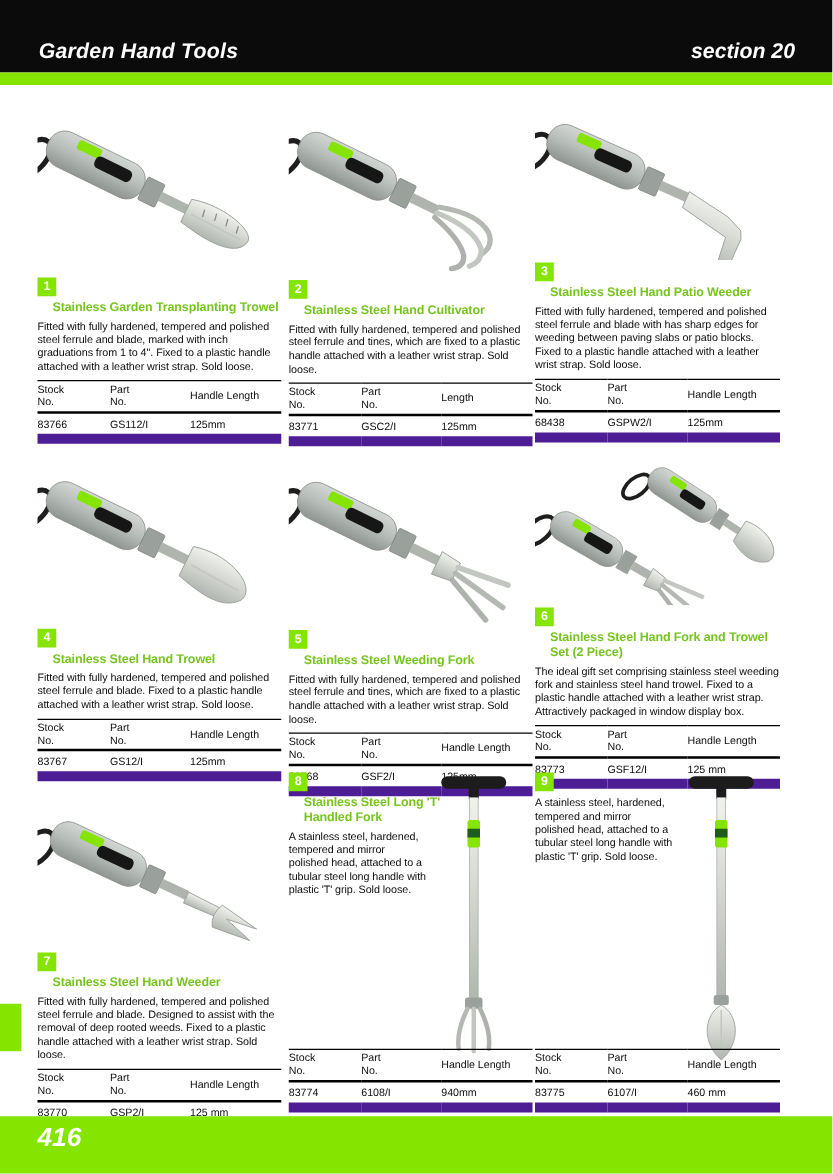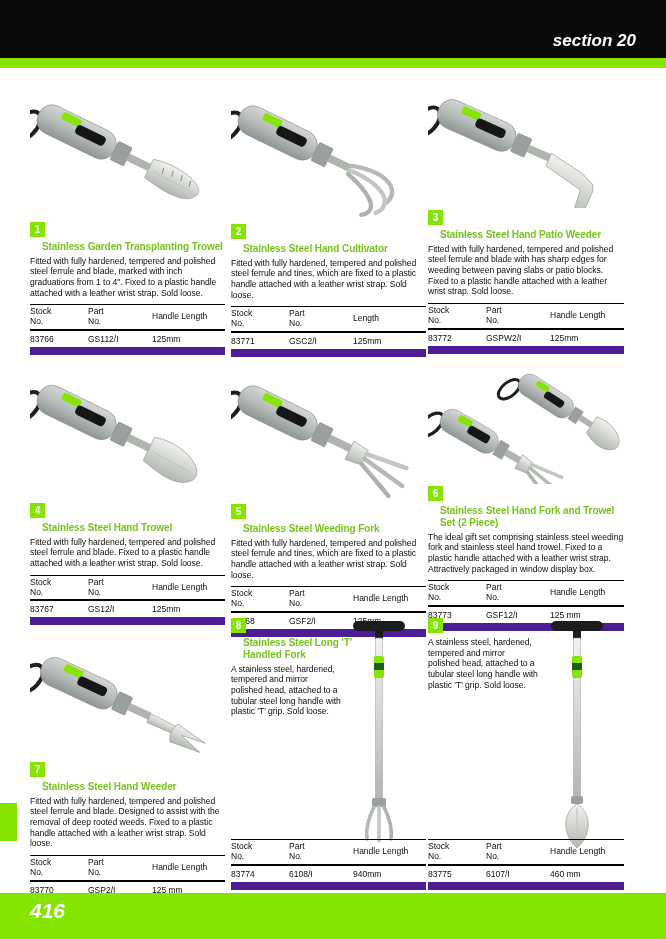--- a/index.html
+++ b/index.html
@@ -56,20 +56,21 @@
     </linearGradient>
     <linearGradient id="gh" x1="0" y1="0" x2="0" y2="1">
       <stop offset="0" stop-color="#d3d7d3"></stop>
         <stop offset=".5" stop-color="#b6bcb8"></stop>
         <stop offset="1" stop-color="#8f9590"></stop>
     </linearGradient>
   </defs>
 </svg>
 
 <div class="header">
+  <span class="header-title">Garden Hand Tools</span>
   <span class="header-section">section 20</span>
 </div>
 <div class="greenbar"></div>
 <div class="sidetab"></div>
 
 <div class="card" style="left:30px; top:88px;">
   <div class="imgbox" style="height:132px">
     <svg viewBox="0 0 195 130">
       <g transform="rotate(26 20 20)">
         <ellipse cx="6" cy="46" rx="10" ry="18" fill="none" stroke="#1e1e1e" stroke-width="4" transform="rotate(18 6 46)"></ellipse>
@@ -174,21 +175,21 @@
             <span>Stock No.</span>
           </th>
       <th class="c2">
             <span>Part No.</span>
           </th>
       <th class="c3">Handle Length</th>
     </tr>
       </thead>
     <tbody>
         <tr>
-      <td>83772</td>
+      <td>68438</td>
       <td>GSPW2/I</td>
       <td>125mm</td>
     </tr>
       </tbody>
   </table>
 </div>
 
 <div class="card" style="left:30px; top:368px;">
   <div class="imgbox" style="height:133px">
     <svg viewBox="0 0 195 130">

